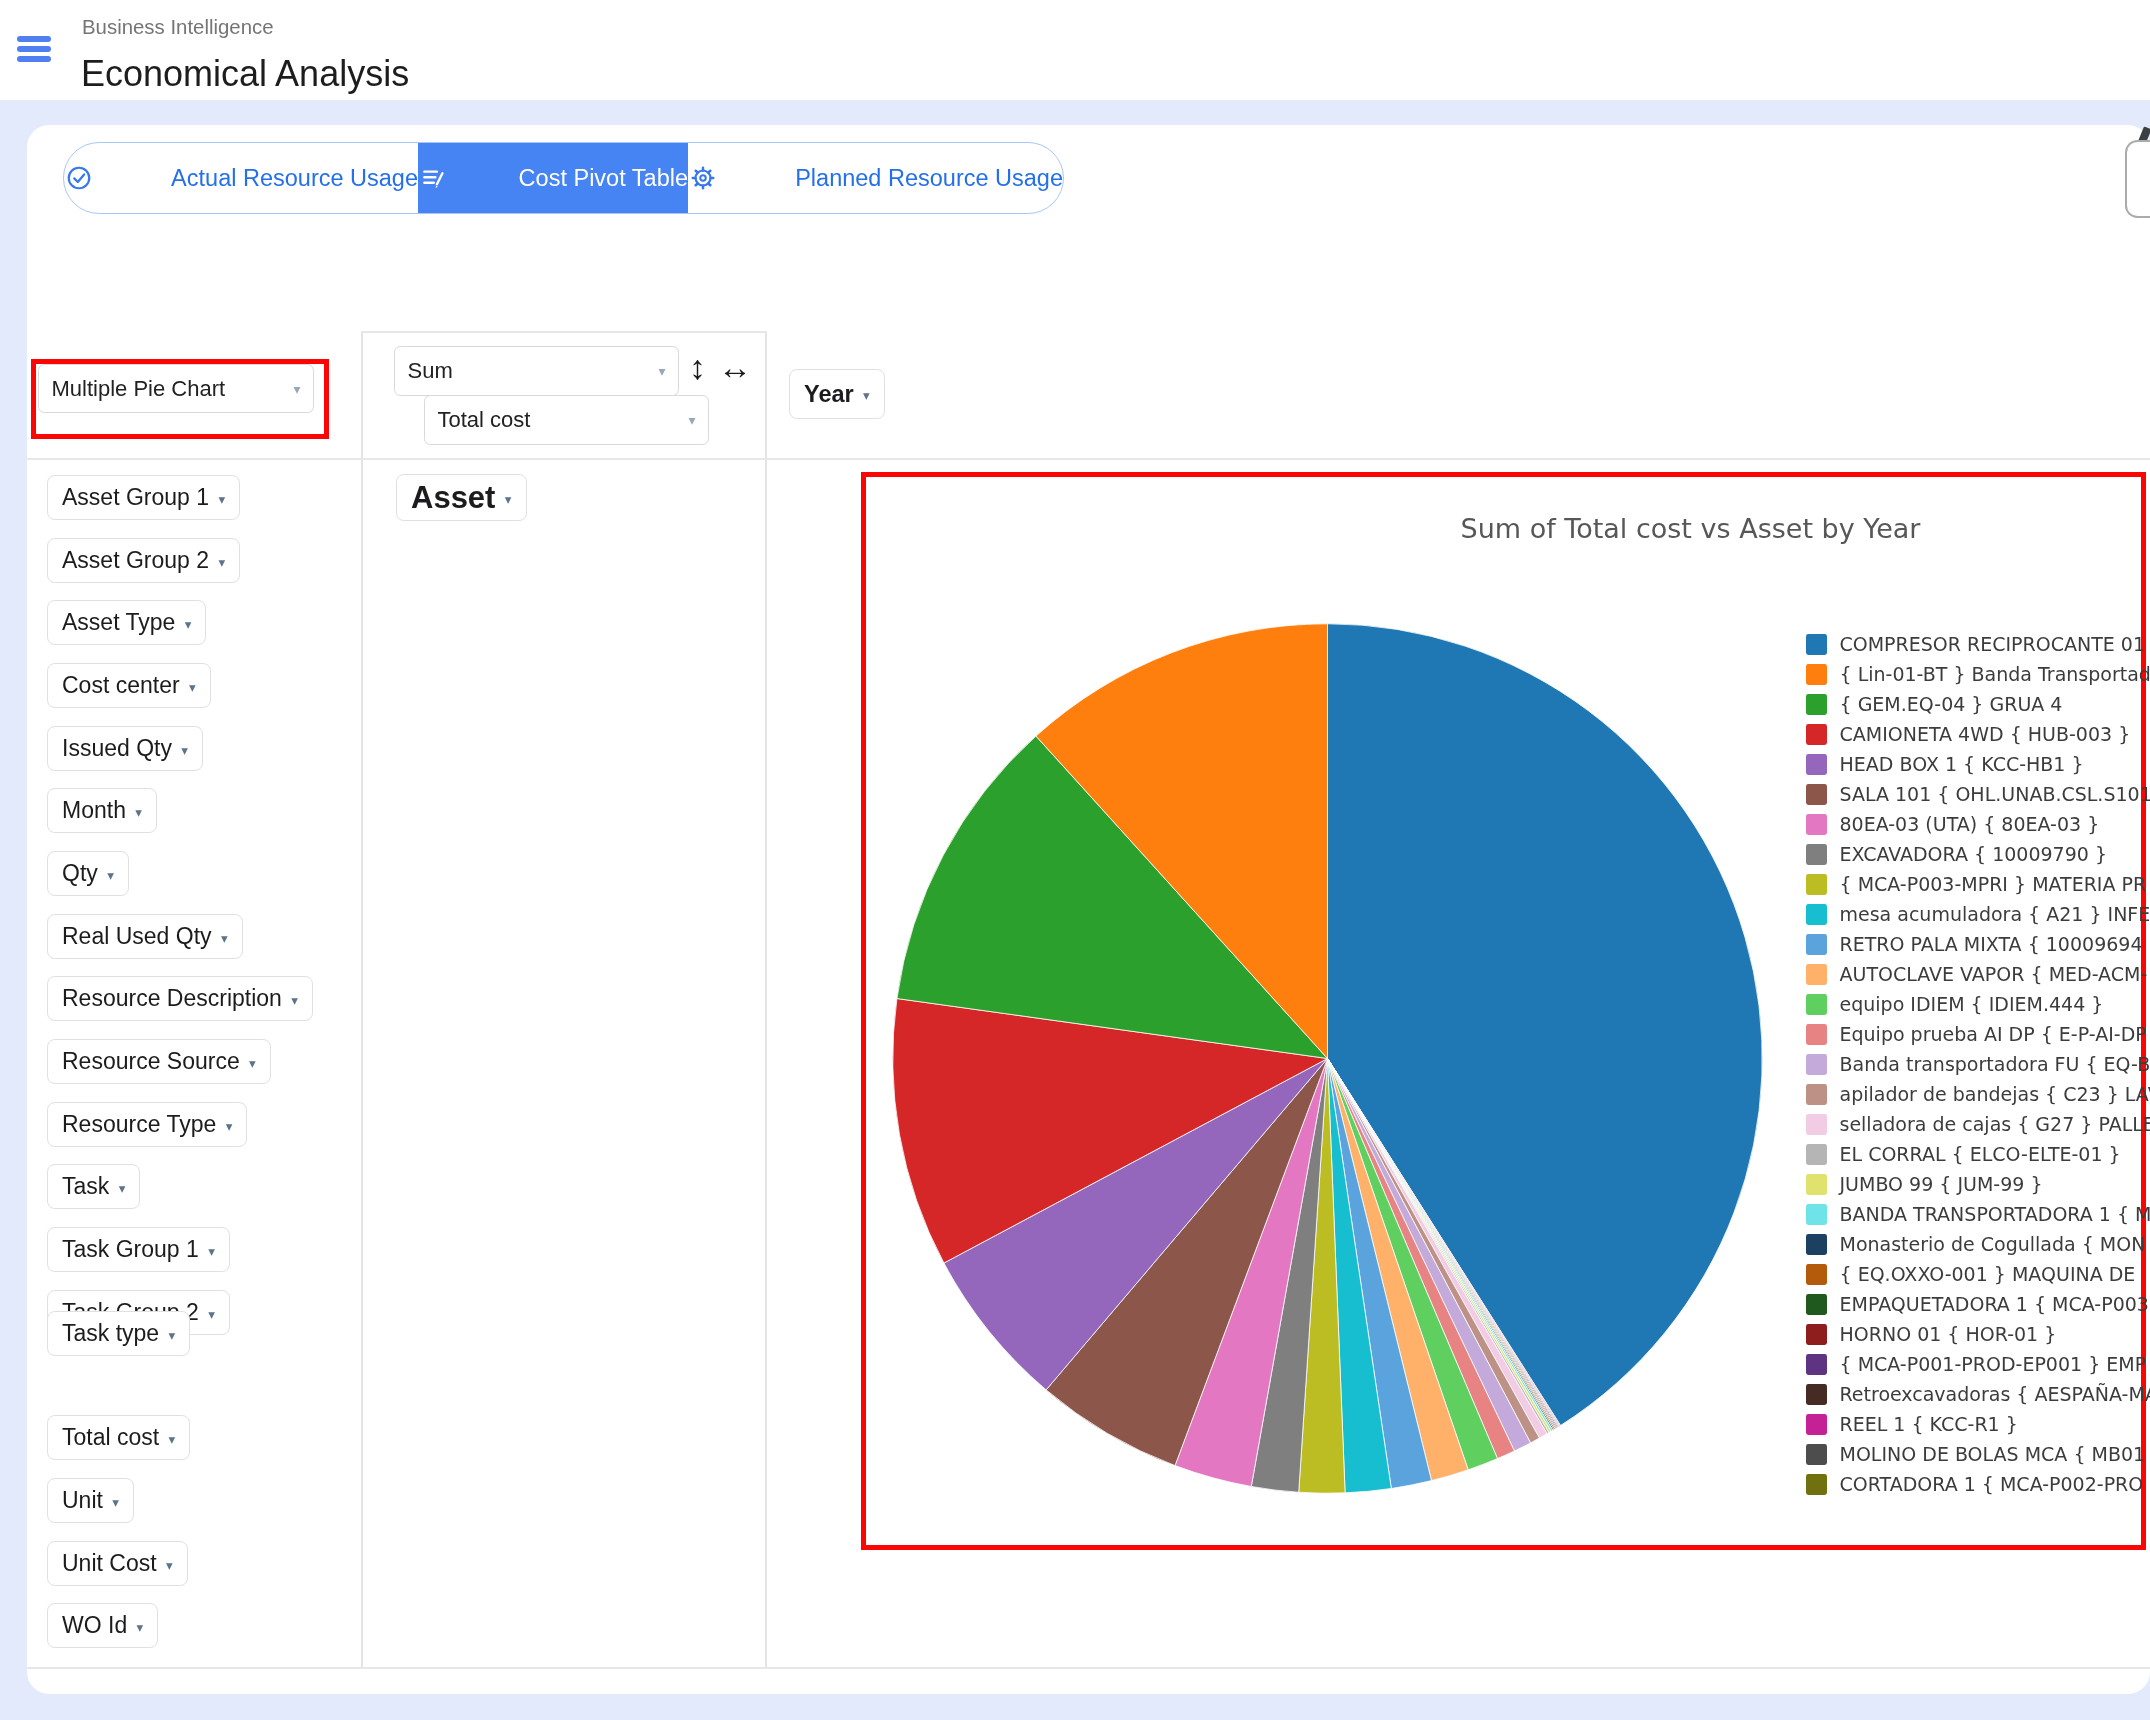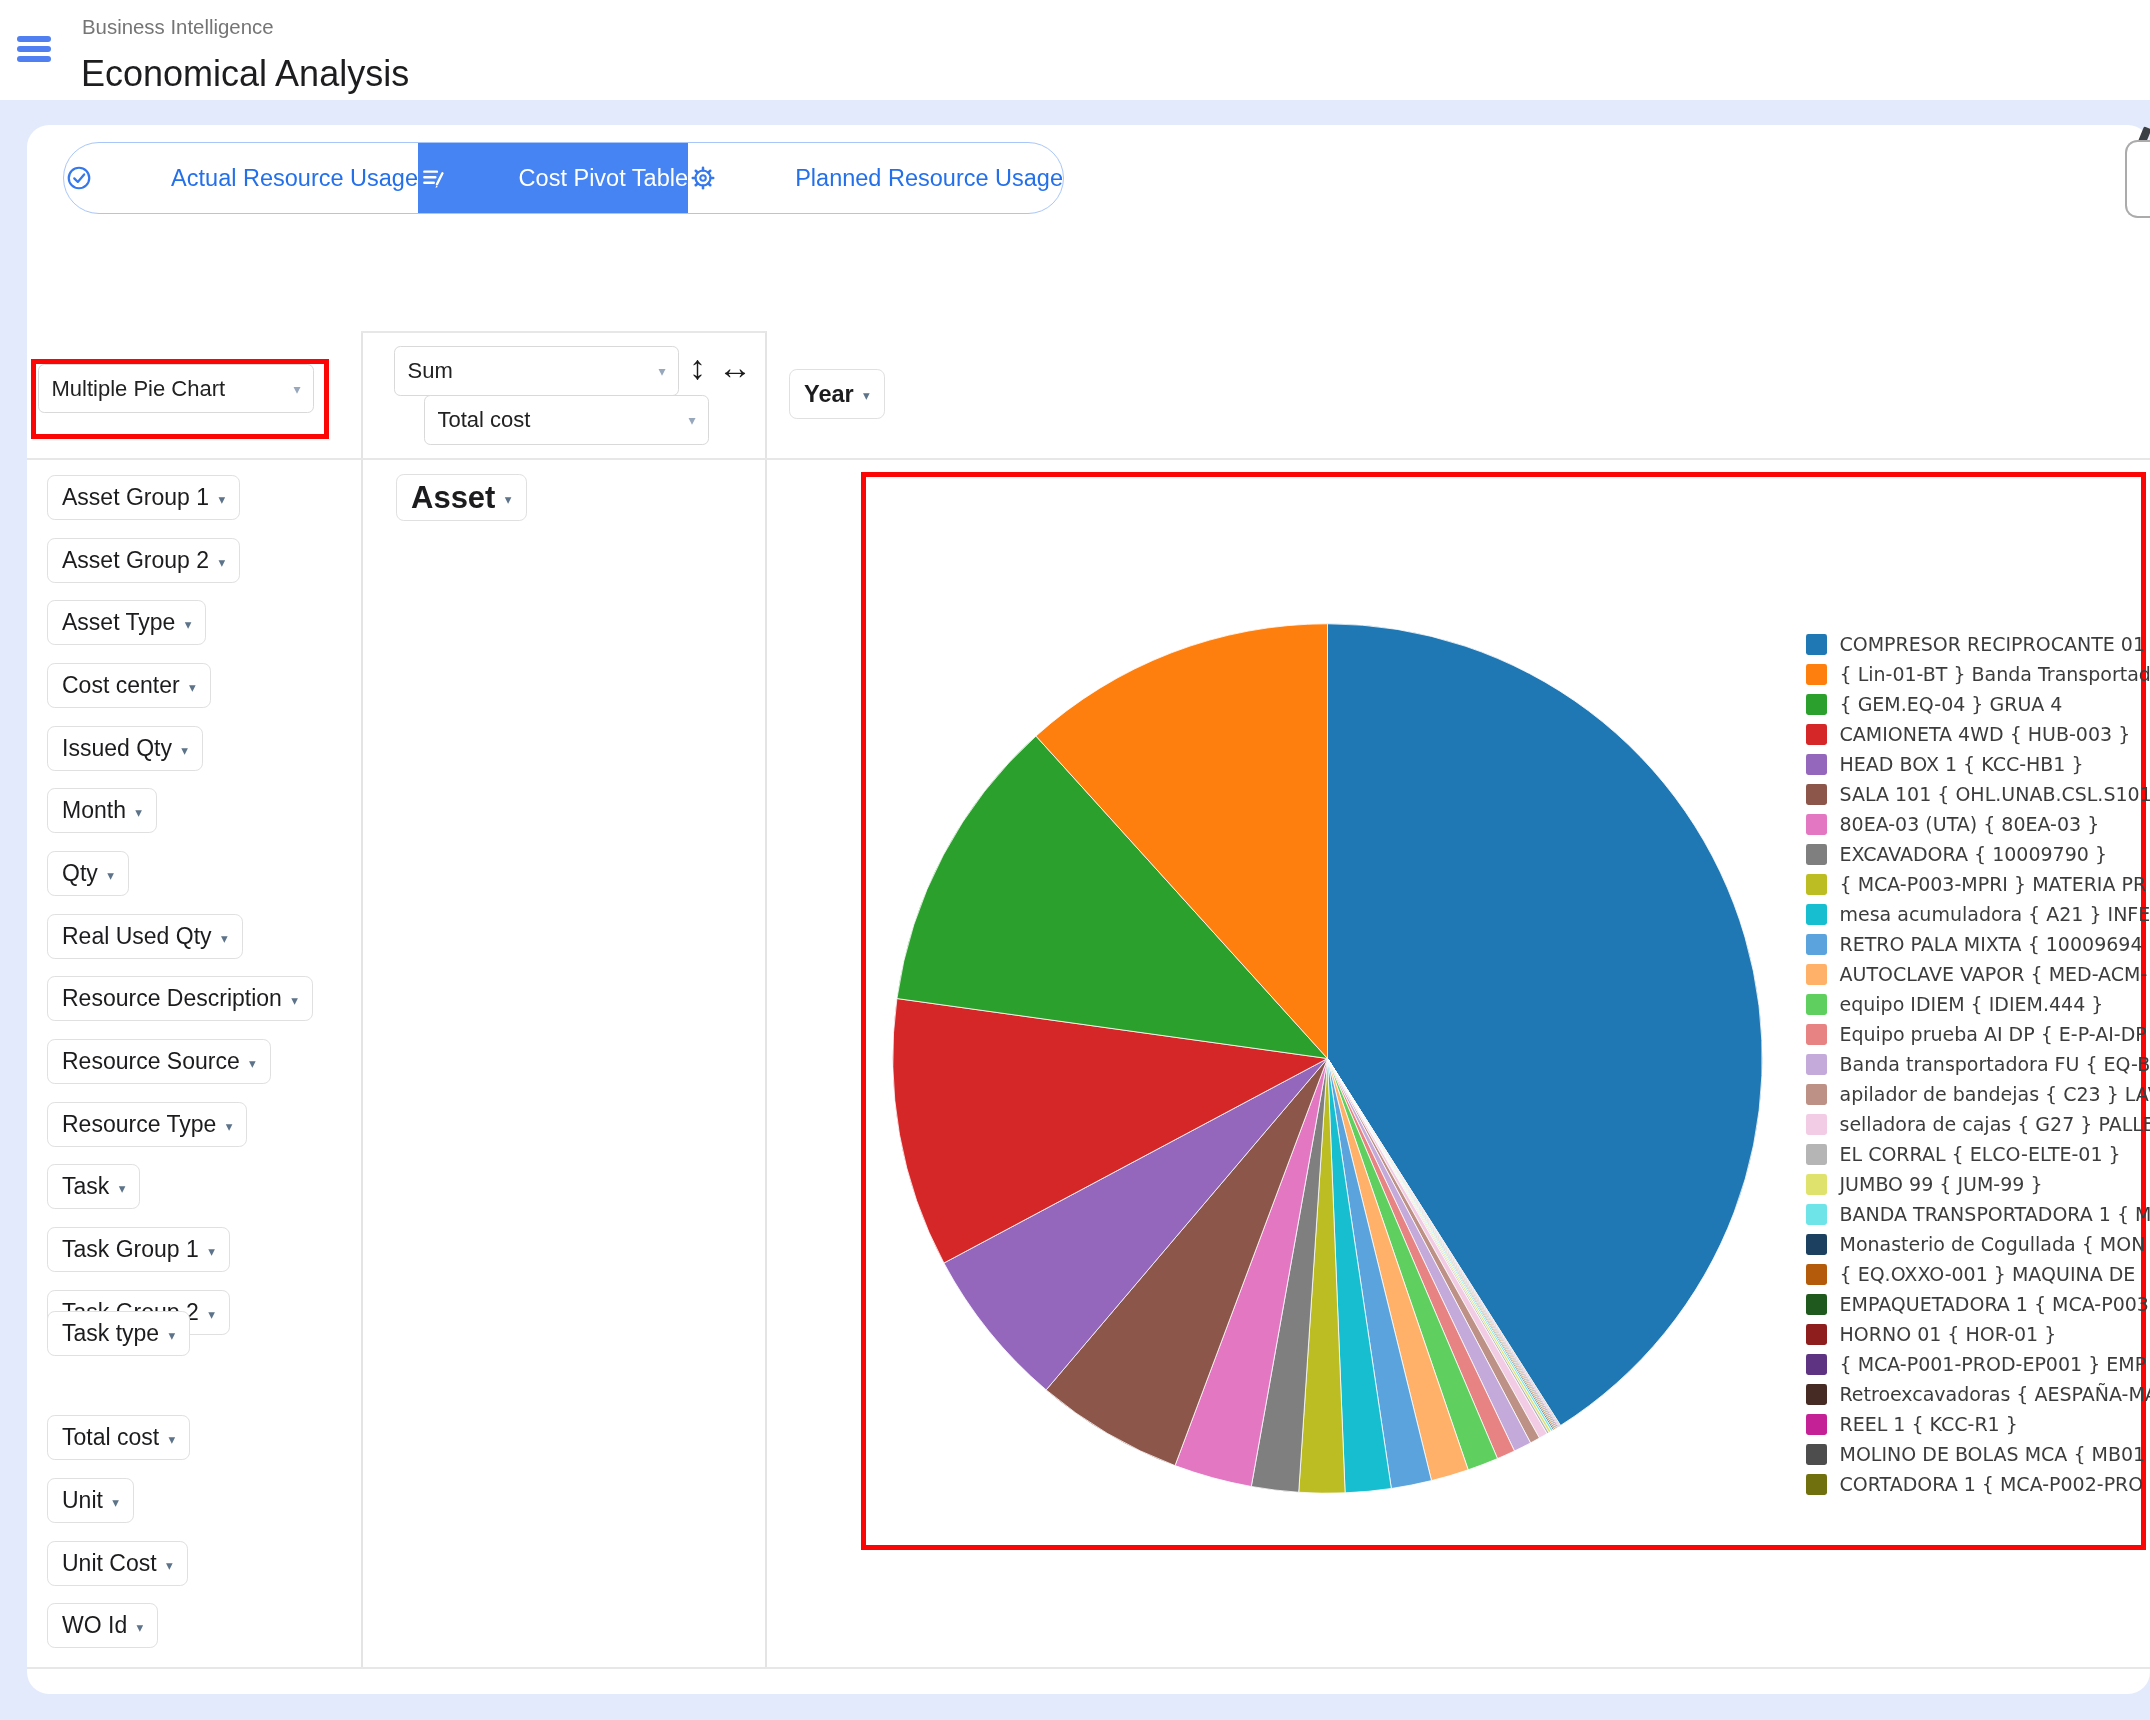--- a/index.html
+++ b/index.html
@@ -215,20 +215,21 @@
         <span class="label">Unit Cost</span>
         <span class="caret">▾</span>
       </div>
       <div class="chip" style="top: 1128px;">
         <span class="label">WO Id</span>
         <span class="caret">▾</span>
       </div>
     </div>
 
   <div class="abs redbox" style="left:861px;top:472px;width:1285px;height:1078px;"></div>
+  <div class="abs" id="chart-title">Sum of Total cost vs Asset by Year</div>
   <svg class="abs" id="pie" width="871" height="871" style="left:892px;top:623px;" viewBox="0 0 1112 1112">
       <path d="M 556 556 L 556.00 1.00 A 555 555 0 0 1 853.50 1024.53 Z" fill="#1f77b4" stroke="#ffffff" stroke-width="1"></path>
       <path d="M 556 556 L 853.50 1024.53 A 555 555 0 0 1 852.92 1024.90 Z" fill="#70700f" stroke="#ffffff" stroke-width="1"></path>
       <path d="M 556 556 L 852.92 1024.90 A 555 555 0 0 1 852.03 1025.46 Z" fill="#4d4d4d" stroke="#ffffff" stroke-width="1"></path>
       <path d="M 556 556 L 852.03 1025.46 A 555 555 0 0 1 851.15 1026.01 Z" fill="#c52197" stroke="#ffffff" stroke-width="1"></path>
       <path d="M 556 556 L 851.15 1026.01 A 555 555 0 0 1 850.26 1026.57 Z" fill="#452b23" stroke="#ffffff" stroke-width="1"></path>
       <path d="M 556 556 L 850.26 1026.57 A 555 555 0 0 1 849.08 1027.31 Z" fill="#5e3382" stroke="#ffffff" stroke-width="1"></path>
       <path d="M 556 556 L 849.08 1027.31 A 555 555 0 0 1 847.89 1028.04 Z" fill="#8e1d1d" stroke="#ffffff" stroke-width="1"></path>
       <path d="M 556 556 L 847.89 1028.04 A 555 555 0 0 1 846.70 1028.78 Z" fill="#20591d" stroke="#ffffff" stroke-width="1"></path>
       <path d="M 556 556 L 846.70 1028.78 A 555 555 0 0 1 845.22 1029.69 Z" fill="#b35b0b" stroke="#ffffff" stroke-width="1"></path>

